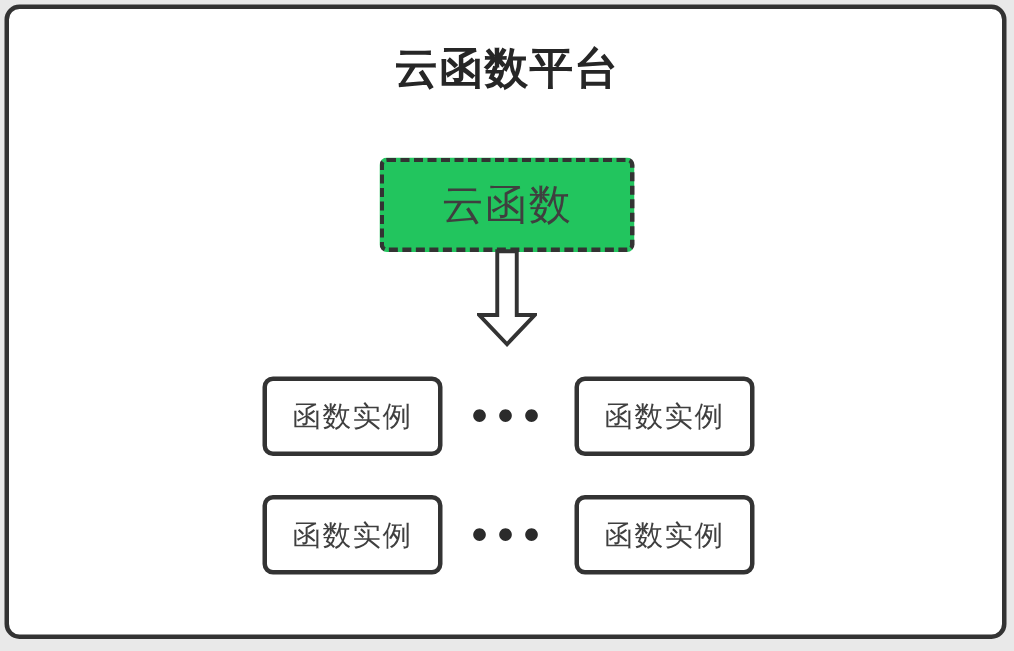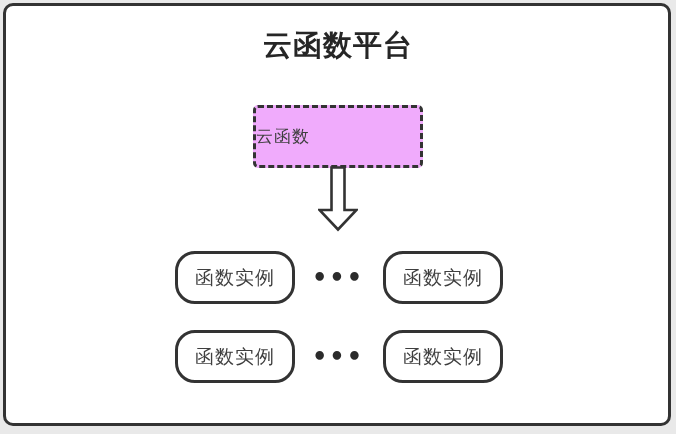--- a/index.html
+++ b/index.html
@@ -31,37 +31,37 @@
     font-weight: bold;
     color: #262626;
     letter-spacing: 1px;
   }
   .dashed-node {
     position: absolute;
     left: 253px; top: 105px;
     width: 170px; height: 63px;
     border: 3px dashed #333333;
     border-radius: 5px;
-    background: #f0abfc;
-    display: flex; align-items: center; 
-    font-size: 17px;
+    background: #22c55e;
+    display: flex; align-items: center; justify-content: center;
+    font-size: 28px;
     color: #3f3f3f;
     letter-spacing: 1px;
   }
   .arrow-wrap {
     position: absolute;
     left: 318px; top: 166px;
     width: 40px; height: 66px;
     line-height: 0;
   }
   .inst-node {
     position: absolute;
     width: 120px; height: 53px;
     border: 3px solid #333333;
-    border-radius: 20px;
+    border-radius: 7px;
     background: #ffffff;
     display: flex; align-items: center; justify-content: center;
     font-size: 19px;
     color: #3f3f3f;
     letter-spacing: 1px;
   }
   .r1 { top: 251px; }
   .r2 { top: 330px; }
   .c1 { left: 175px; }
   .c2 { left: 383px; }

